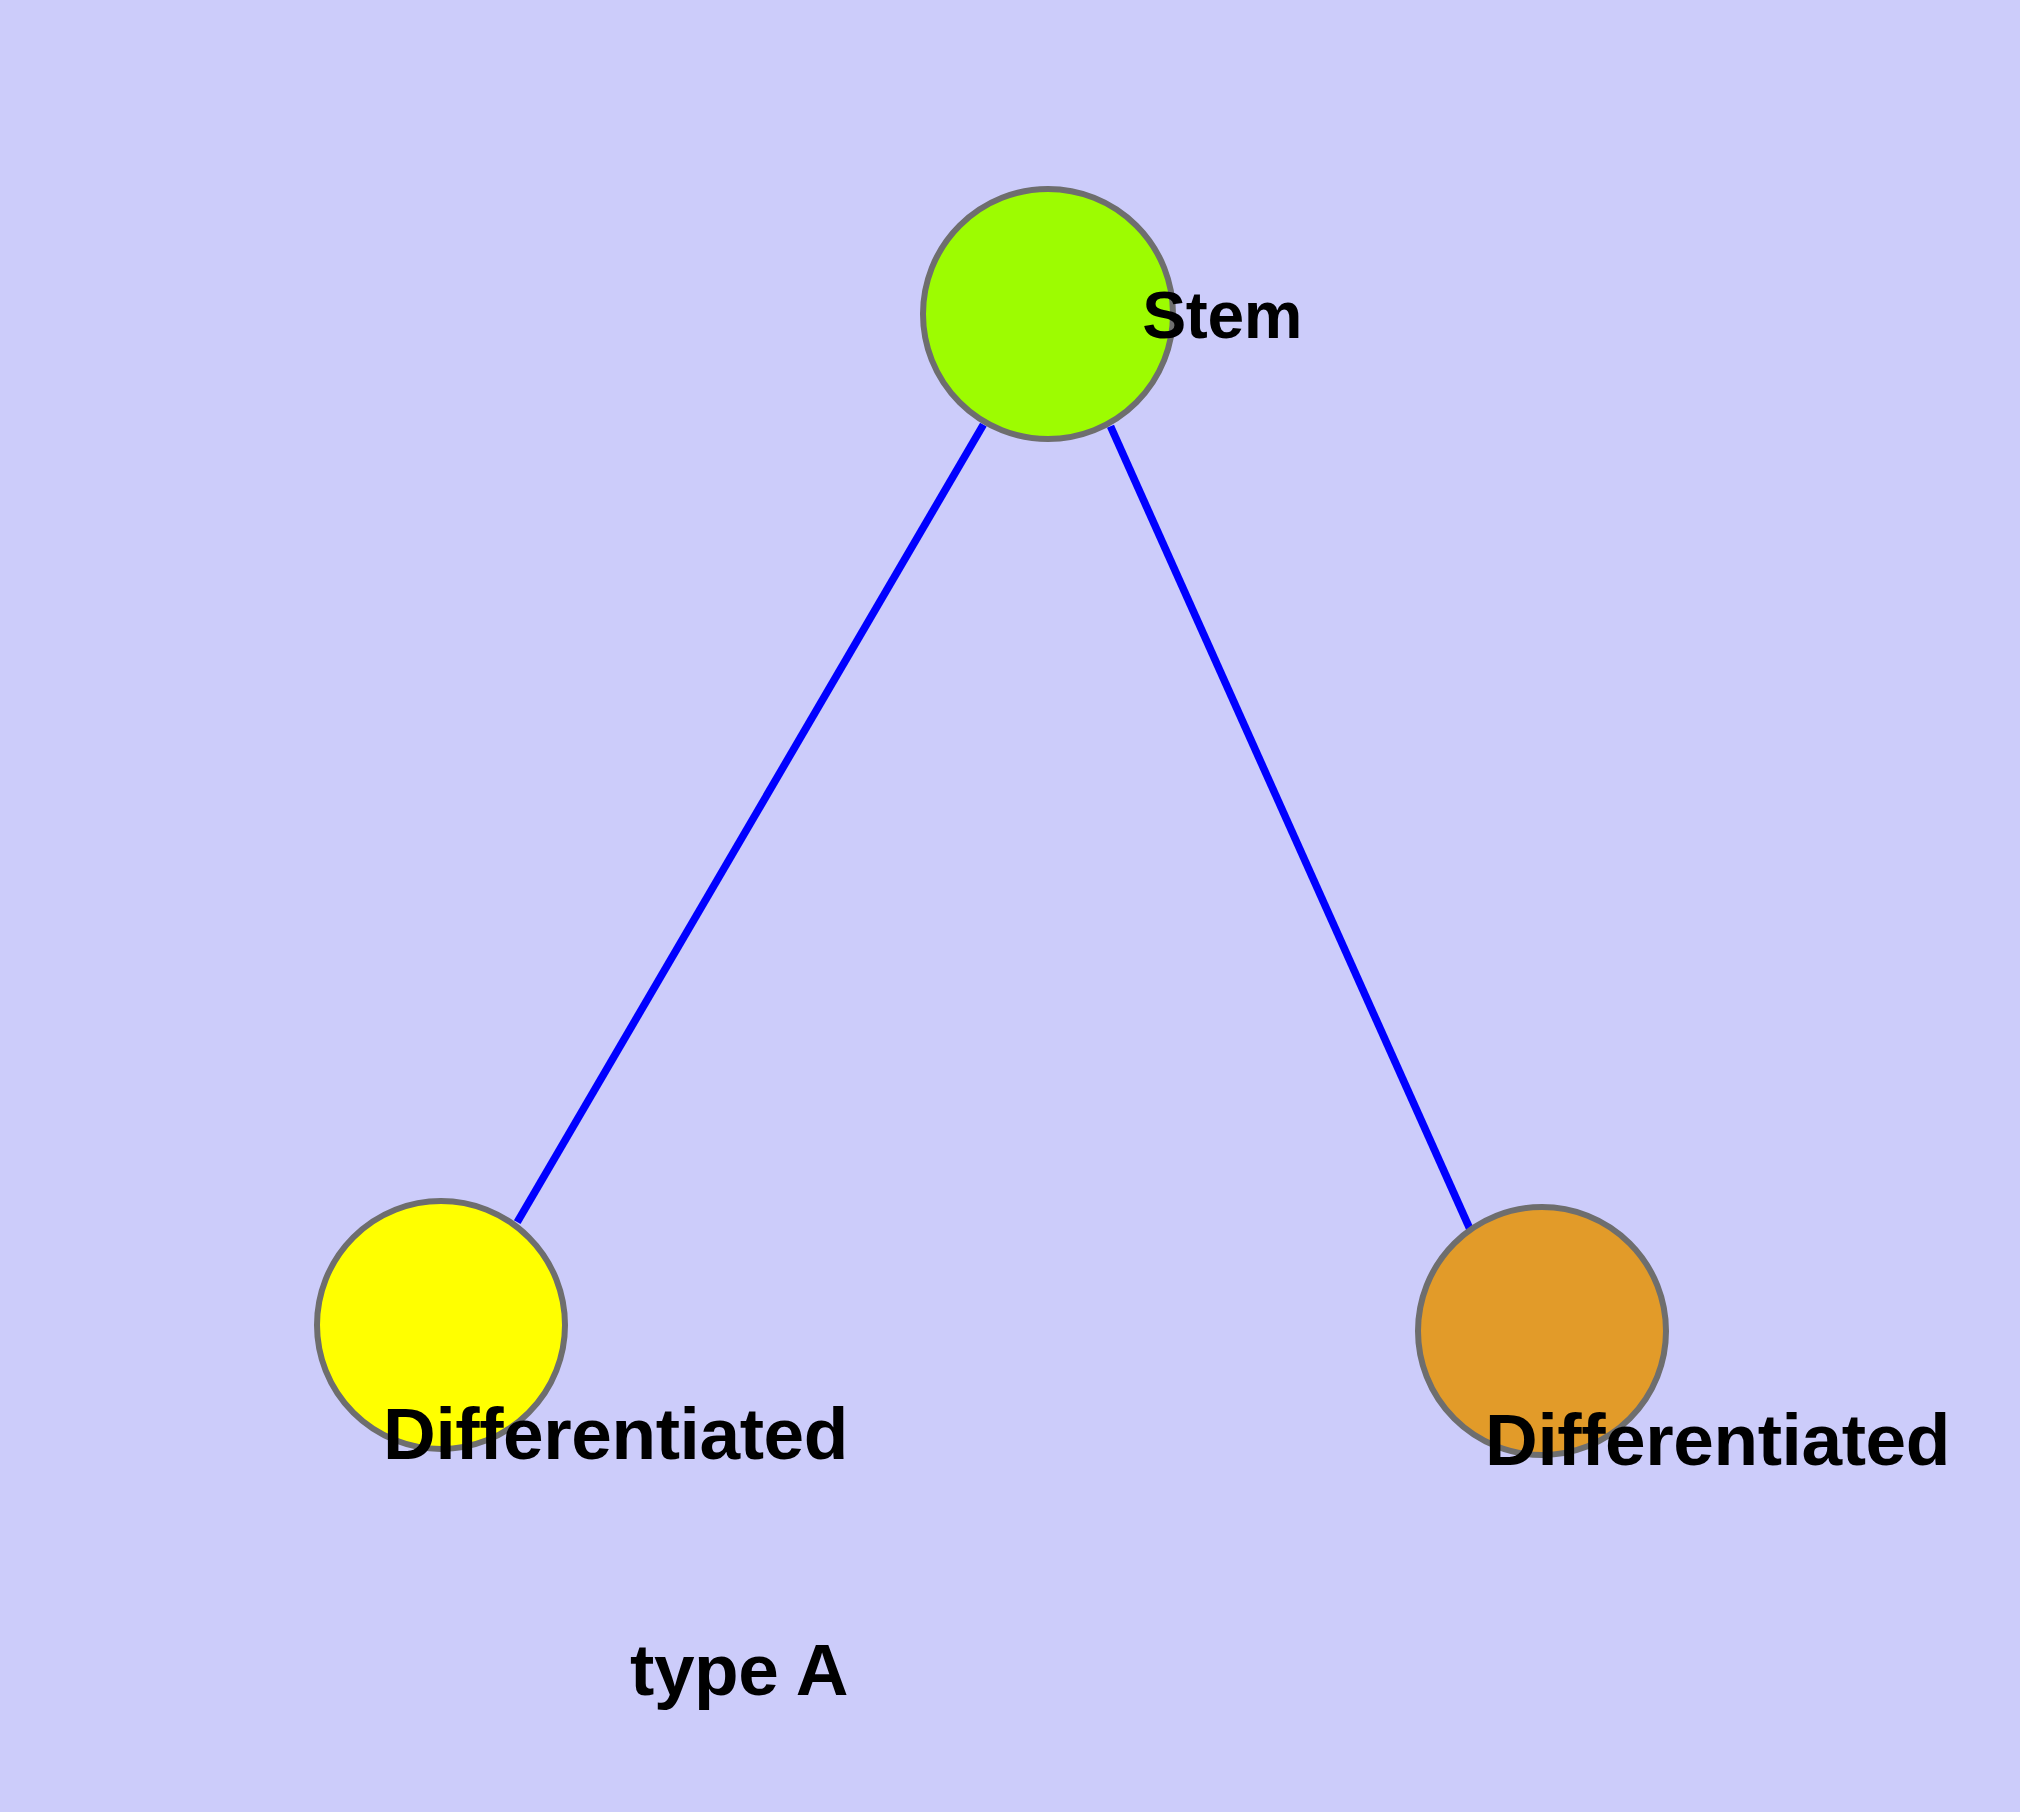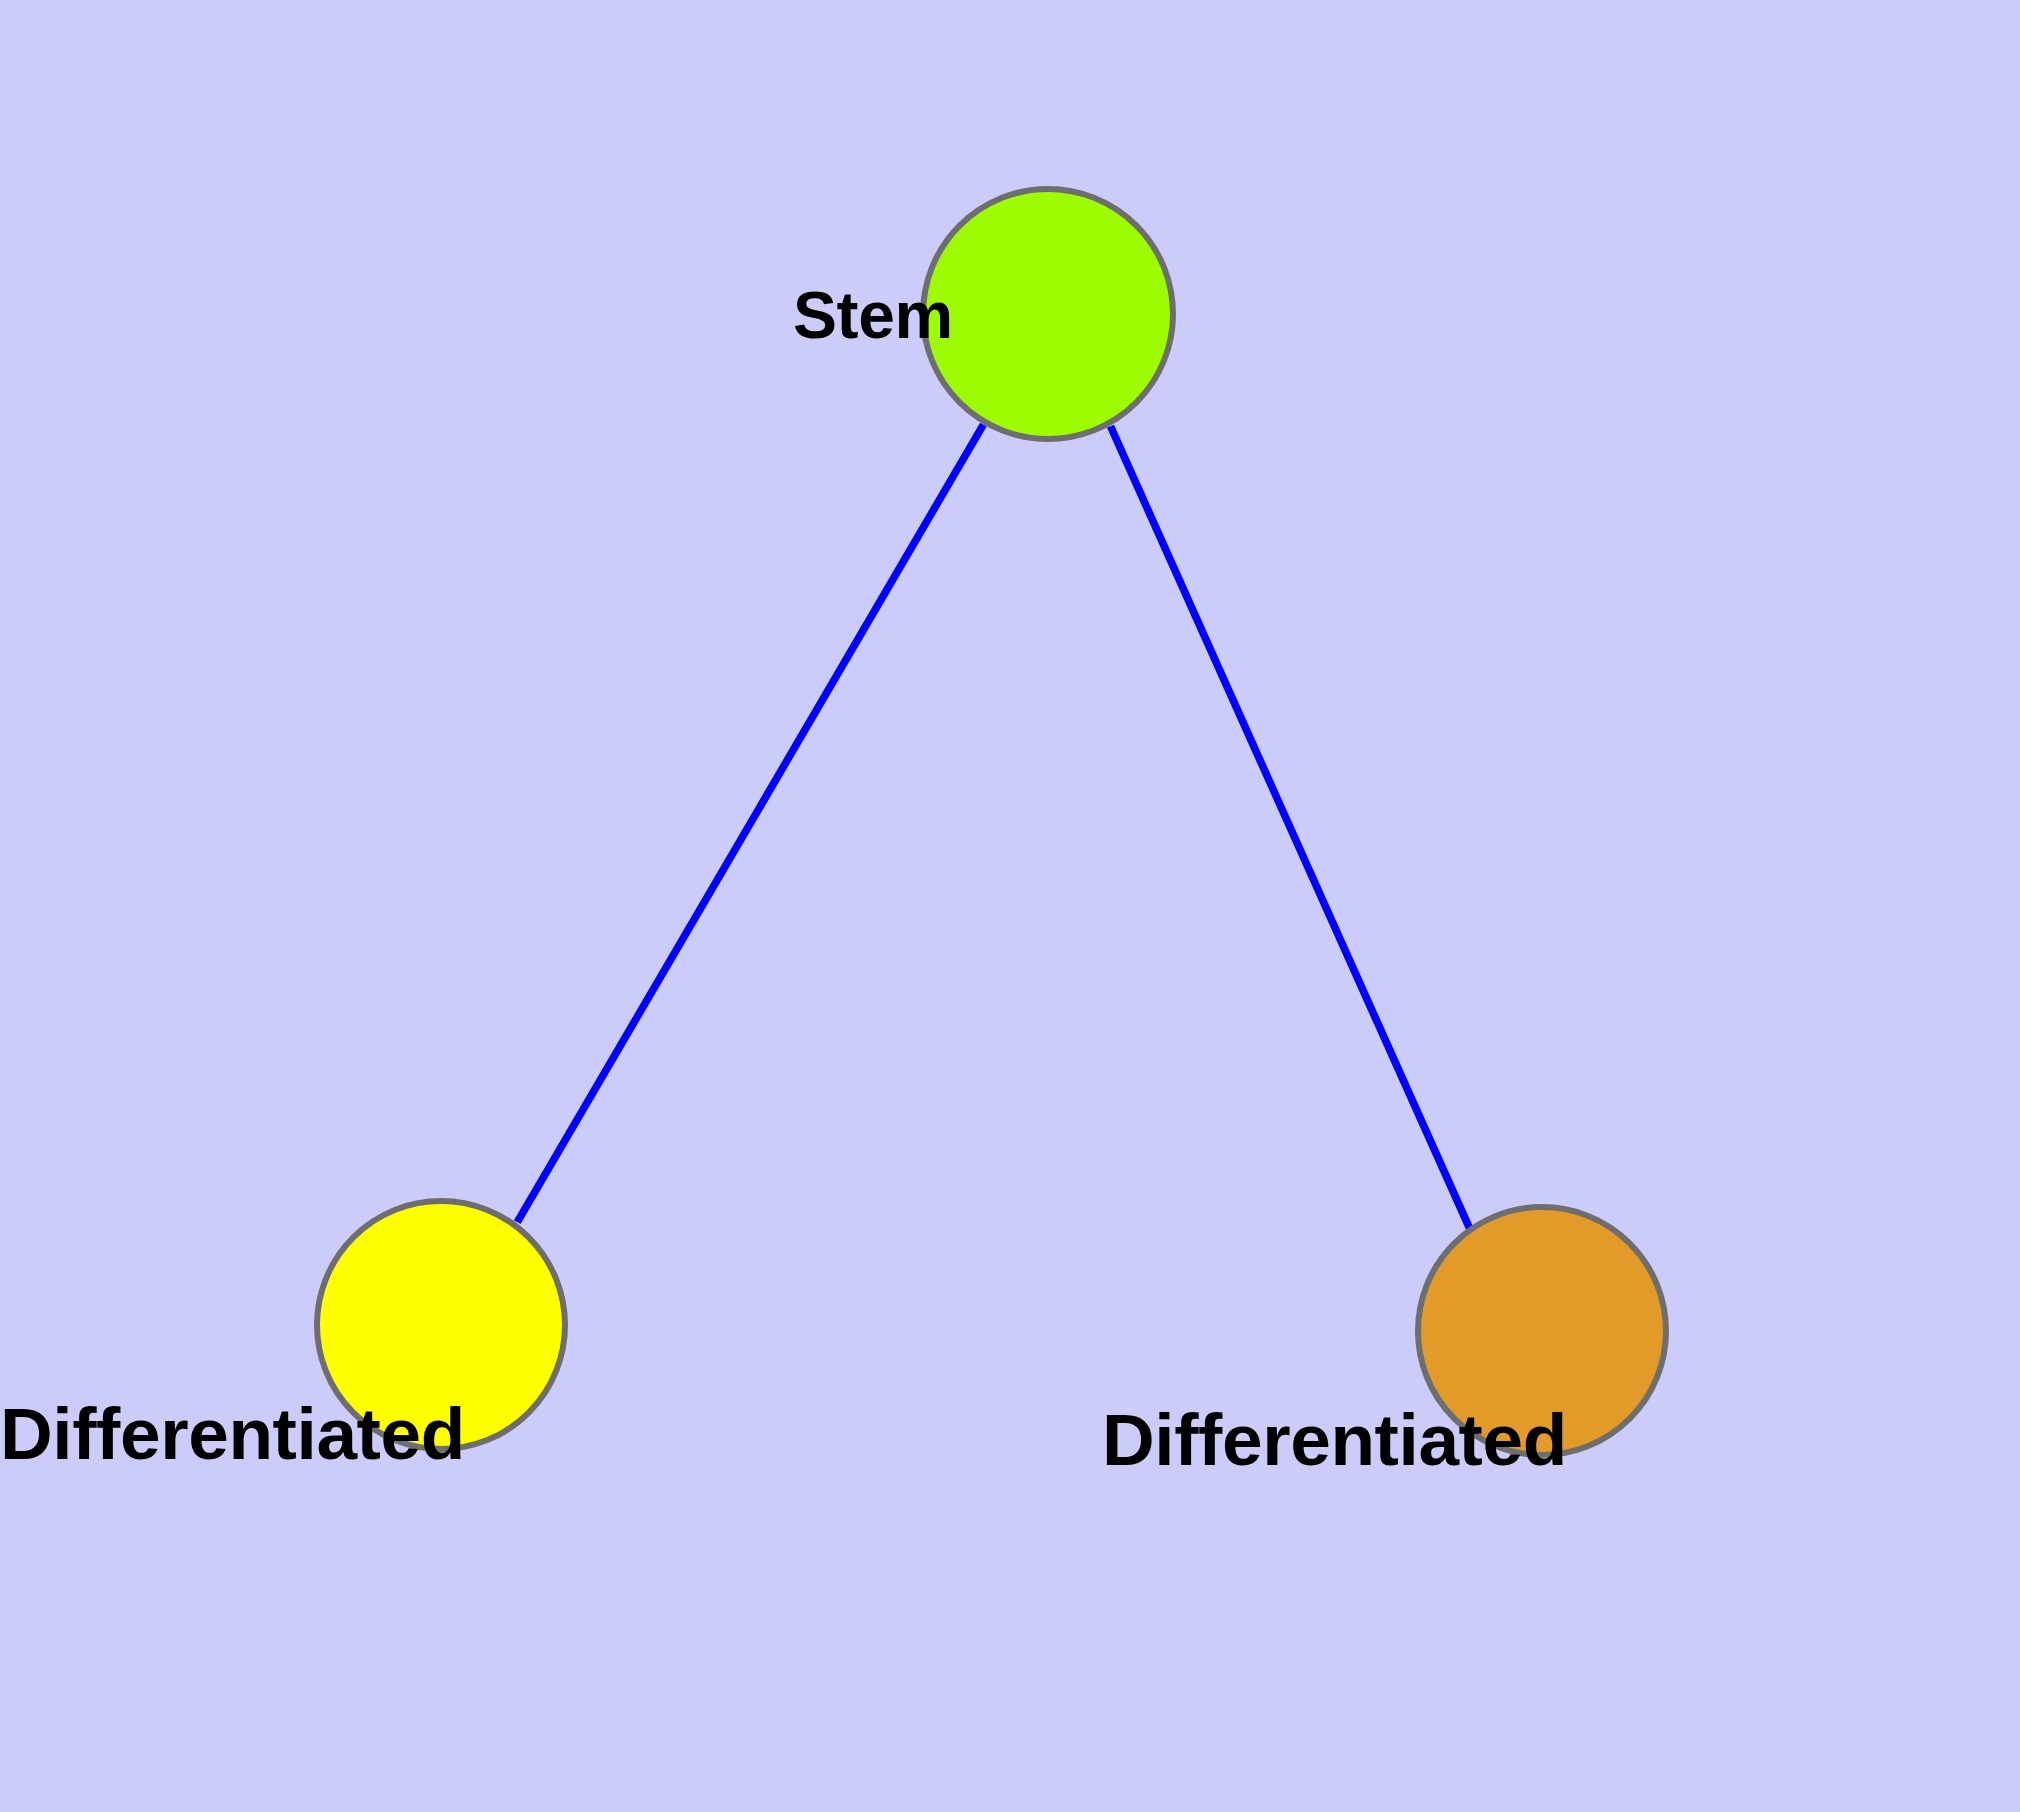--- a/index.html
+++ b/index.html
@@ -28,21 +28,21 @@
   }
   .node {
     position: absolute;
     border-radius: 50%;
     box-sizing: border-box;
   }
   .node-label {
     position: absolute;
     color: #000000;
     font-weight: bold;
-    text-align: left;
+    text-align: right;
     white-space: pre;
     line-height: 1.08;
     letter-spacing: -0.4px;
     pointer-events: none;
   }
   .label-stem {
     font-size: 66px;
   }
   .label-leaf {
     font-size: 73px;
@@ -64,20 +64,21 @@
   <div class="node" style="left:314px; top:1198px; width:254px; height:254px;
               background:#ffff00; border:6px solid #6e6e6e;"></div>
 
   <div class="node" style="left:1415px; top:1204px; width:254px; height:254px;
               background:#e29b29; border:6px solid #6e6e6e;"></div>
 
   <div class="node-label label-stem" style="left:793px; top:280px; width:509px;">Stem</div>
 
   <div class="node-label label-leaf" style="left:0px; top:1237px; width:848px;">
     <div>Differentiated</div>
+    <div>type A</div>
   </div>
 
   <div class="node-label label-leaf" style="left:1102px; top:1243px; width:848px;">
     <div>Differentiated</div>
   </div>
 
 </div>
 
 
 </body></html>

